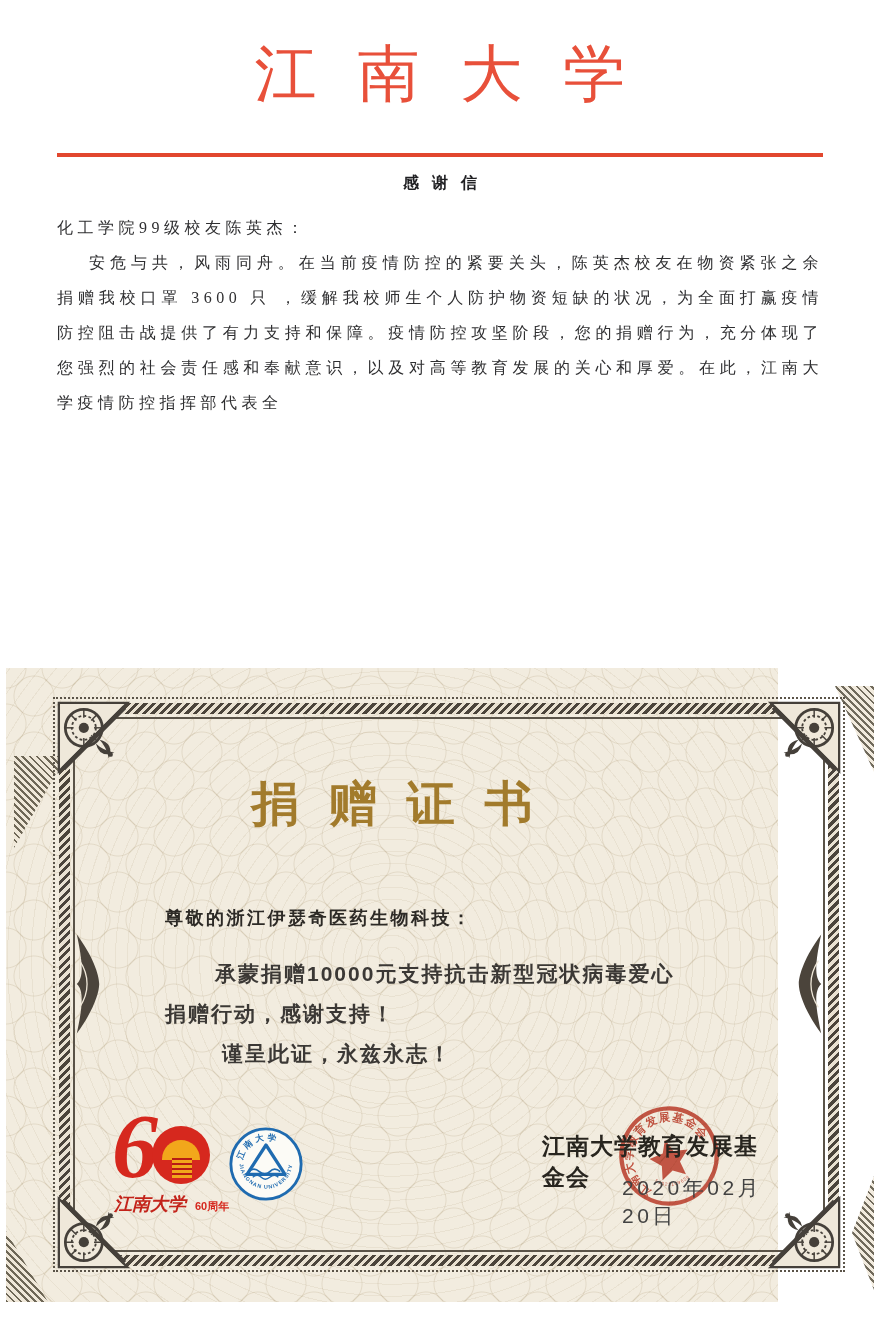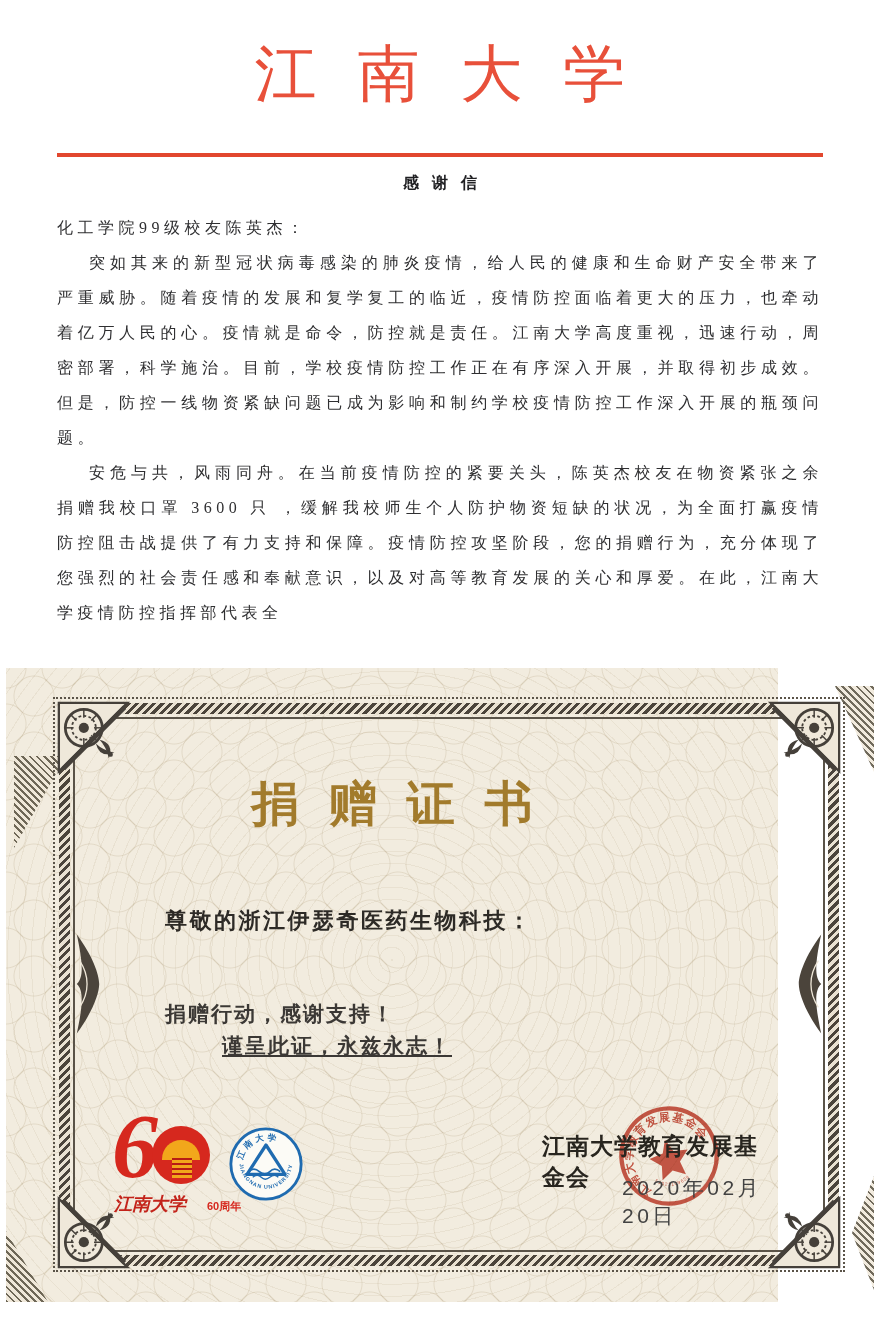--- a/index.html
+++ b/index.html
@@ -58,25 +58,25 @@
   .cert-title{
     position:absolute;top:104px;left:0;width:100%;text-align:center;
     font-size:48px;font-weight:700;color:#a27b2c;
     letter-spacing:0.62em;text-indent:0.62em;white-space:nowrap;
     font-family:"Liberation Serif", serif;
   }
   .cert-subtitle{
     position:absolute;top:176px;left:0;width:100%;text-align:center;
     font-size:17px;color:#a5802e;letter-spacing:6px;text-indent:6px;font-weight:500;
   }
-  .cert-salutation{position:absolute;left:159px;top:238px;font-size:22px;font-weight:700;color:#2d2a26;letter-spacing:2.5px;}
+  .cert-salutation{position:absolute;left:159px;top:238px;font-size:18px;font-weight:700;color:#2d2a26;letter-spacing:2.5px;}
   .cert-line{position:absolute;font-size:21px;font-weight:600;color:#3b3835;letter-spacing:2px;}
   .cert-line1{left:209px;top:292px;}
   .cert-line2{left:159px;top:332px;text-align:right;}
-  .cert-line3{left:216px;top:364px;text-decoration:underline;}
+  .cert-line3{left:216px;top:372px;}
   .cert-issuer{position:absolute;left:536px;top:463px;font-size:23px;font-weight:700;color:#28251f;letter-spacing:1px;z-index:3;}
   .cert-date{position:absolute;left:616px;top:506px;font-size:21px;font-weight:500;color:#424242;letter-spacing:3.5px;z-index:3;}
   .seal{position:absolute;left:607px;top:432px;width:112px;height:112px;transform:rotate(-14deg);opacity:.92;mix-blend-mode:multiply;z-index:2;}
   
   .logo60{position:absolute;left:106px;top:450px;width:130px;height:112px;}
   .logo60 .digits{position:absolute;left:0;top:-14px;height:84px;display:flex;align-items:flex-end;}
   .logo60 .six{
     font-family:"Liberation Serif", serif;font-style:italic;font-weight:700;
     font-size:92px;line-height:84px;color:#d6281e;letter-spacing:0;
   }
@@ -87,21 +87,21 @@
   .logo60 .zero::before{ 
     content:"";position:absolute;left:10px;top:14px;width:38px;height:20px;
     background:#f2a71b;border-radius:19px 19px 0 0;
   }
   .logo60 .zero::after{ 
     content:"";position:absolute;left:20px;top:30px;width:20px;height:22px;
     background:repeating-linear-gradient(0deg,#f2a71b 0 3px,#b71d14 3px 5px);
   }
   .logo60 .cal{position:absolute;left:2px;top:74px;white-space:nowrap;}
   .logo60 .cal .cn{font-family:"Liberation Serif", serif;font-style:italic;font-weight:700;font-size:18px;color:#c3231a;}
-  .logo60 .cal .sub{font-size:11px;font-weight:700;color:#d6281e;margin-left:21px;}
+  .logo60 .cal .sub{font-size:11px;font-weight:700;color:#d6281e;margin-left:9px;}
   .sr{position:absolute;width:1px;height:1px;overflow:hidden;clip-path:inset(50%);}
   .emblem{position:absolute;left:222px;top:458px;width:76px;height:76px;}
 </style>
 </head>
 <body>
 
 <svg width="0" height="0" style="position:absolute" aria-hidden="true">
   <defs>
     <symbol id="sym-corner" viewBox="0 0 80 80">
       <path d="M2,2 H76 L2,76 Z" fill="#efe8da" stroke="#45403a" stroke-width="2.5"></path>
@@ -130,21 +130,20 @@
 </svg>
 
 <div class="page">
 
   <section class="letter">
     <h1 class="letter-title">江南大学</h1>
     <div class="letter-divider"></div>
     <h2 class="letter-heading">感谢信</h2>
     <div class="letter-body">
       <p>化工学院99级校友陈英杰：</p>
-      <p class="para">突如其来的新型冠状病毒感染的肺炎疫情，给人民的健康和生命财产安全带来了严重威胁。随着疫情的发展和复学复工的临近，疫情防控面临着更大的压力，也牵动着亿万人民的心。疫情就是命令，防控就是责任。江南大学高度重视，迅速行动，周密部署，科学施治。目前，学校疫情防控工作正在有序深入开展，并取得初步成效。但是，防控一线物资紧缺问题已成为影响和制约学校疫情防控工作深入开展的瓶颈问题。</p>
       <p class="para">安危与共，风雨同舟。在当前疫情防控的紧要关头，陈英杰校友在物资紧张之余捐赠我校口罩 3600 只 ，缓解我校师生个人防护物资短缺的状况，为全面打赢疫情防控阻击战提供了有力支持和保障。疫情防控攻坚阶段，您的捐赠行为，充分体现了您强烈的社会责任感和奉献意识，以及对高等教育发展的关心和厚爱。在此，江南大学疫情防控指挥部代表全</p>
     </div>
   </section>
 
   <section class="certificate">
 
     <div class="lace lace-tl"></div>
     <div class="lace lace-tr"></div>
     <div class="lace lace-bl"></div>
     <div class="lace lace-br"></div>
@@ -168,20 +167,21 @@
     <svg class="palmette palmette-left">
         <use href="#sym-palmette"></use>
       </svg>
     <svg class="palmette palmette-right">
         <use href="#sym-palmette"></use>
       </svg>
 
     <div class="cert-title">捐赠证书</div>
 
     <div class="cert-salutation">尊敬的浙江伊瑟奇医药生物科技：</div>
+    <div class="cert-line cert-line1">承蒙捐赠10000元支持抗击新型冠状病毒爱心</div>
     <div class="cert-line cert-line2">捐赠行动，感谢支持！</div>
     <div class="cert-line cert-line3">谨呈此证，永兹永志！</div>
 
     <div class="logo60">
       <span class="sr">60</span>
       <div class="digits">
         <span class="six">6</span>
         <span class="zero"></span>
       </div>
       <div class="cal">

